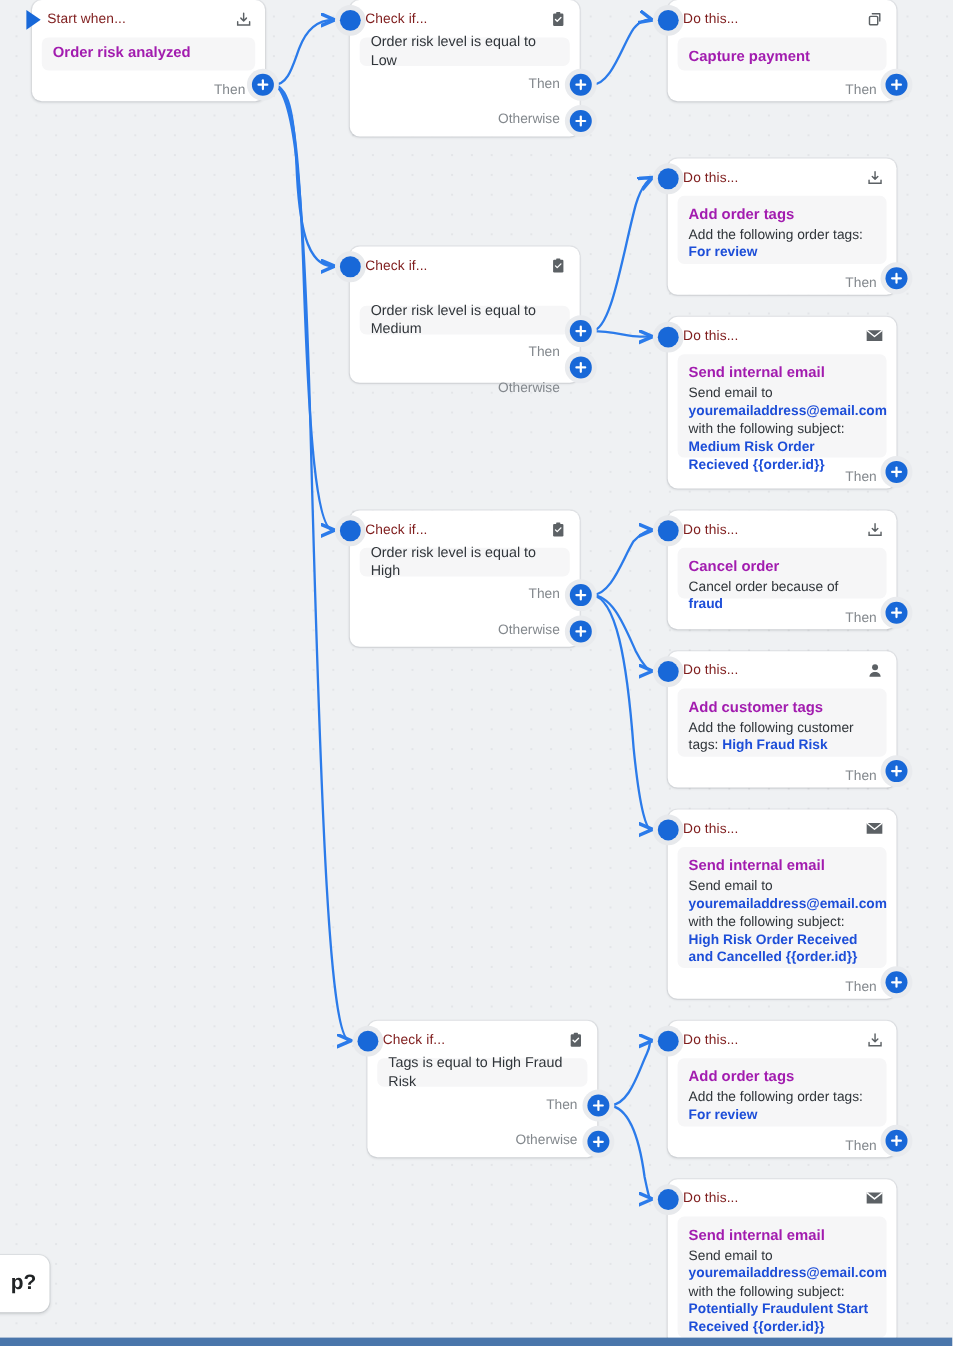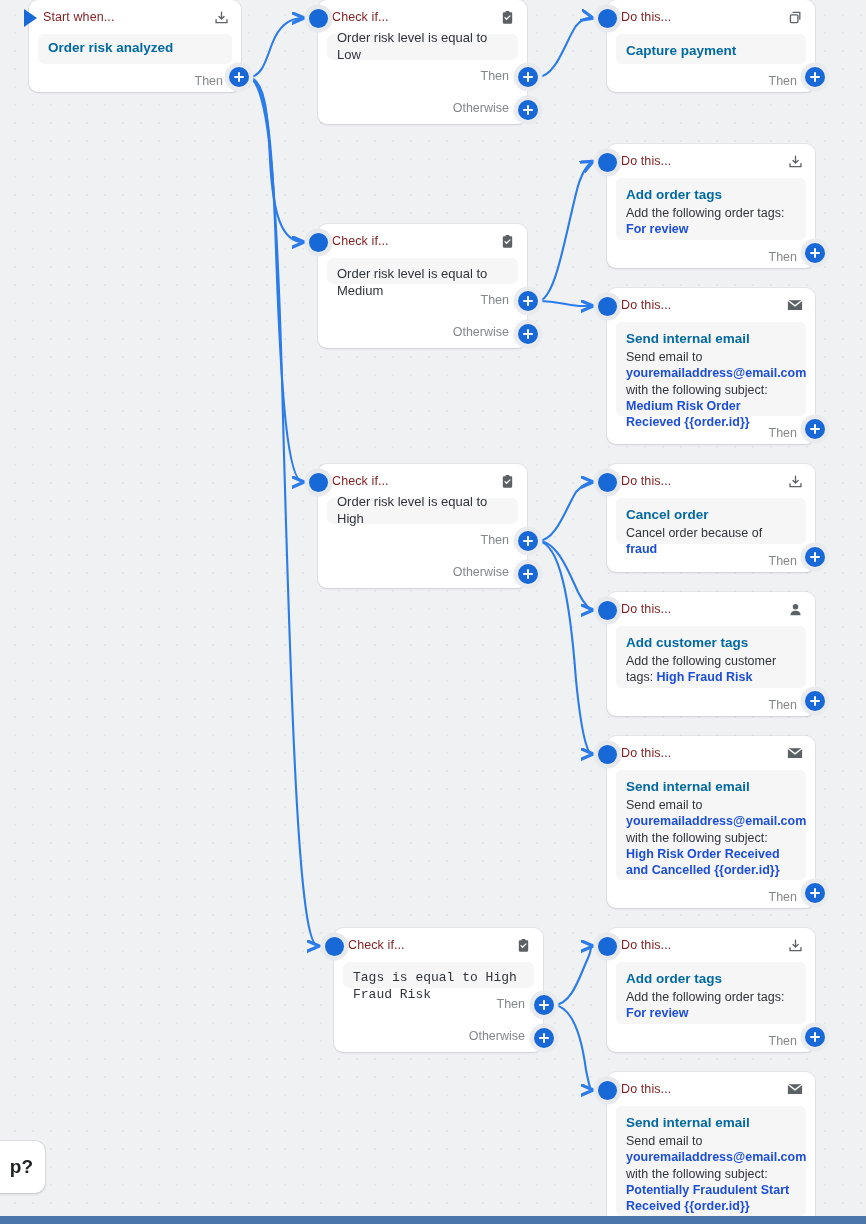--- a/index.html
+++ b/index.html
@@ -65,21 +65,21 @@
   .card-body {
     margin: 0 9px 0 9px;
     background: #f6f6f7;
     border-radius: 6px;
     padding: 8px 10px 9px 10px;
     box-sizing: border-box;
   }
   .body-title {
     font-size: 13.5px;
     font-weight: bold;
-    color: #0369a1;
+    color: #a21caf;
     line-height: 1.35;
   }
   .body-text {
     font-size: 12.5px;
     color: #30353a;
     line-height: 1.30;
     margin-top: 1px;
   }
   .body-text b { font-weight: bold; color: #1d4ed8; }
   .body-single {
@@ -305,21 +305,21 @@
     <div class="card-head">
       <span class="card-head-title">Check if...</span>
       <span class="card-head-icon">
         <svg width="15" height="15" viewBox="0 0 16 16">
           <rect x="3" y="2.4" width="10" height="12.2" rx="1.2" fill="#5c6165"></rect>
           <rect x="6" y="1" width="4" height="2.4" rx=".6" fill="#5c6165"></rect>
           <path d="M5.3 8.2 7 9.9l3.6-3.6" fill="none" stroke="#ffffff" stroke-width="1.3" stroke-linecap="round" stroke-linejoin="round"></path>
         </svg>
       </span>
     </div>
-    <div class="card-body" style="height:26px; display:flex; ">
+    <div class="card-body" style="height:26px; display:flex; align-items:center;margin-top:20px;">
       <span class="body-single">Order risk level is equal to Medium</span>
     </div>
     <div class="card-foot" style="height:32px;">
       <span class="foot-label">Then</span>
     </div>
     <div class="card-foot" style="height:32px;">
       <span class="foot-label">Otherwise</span>
     </div>
   </div>
   <div class="plus" style="left:518px; top:291px;"></div>
@@ -451,21 +451,21 @@
     <div class="card-head">
       <span class="card-head-title">Check if...</span>
       <span class="card-head-icon">
         <svg width="15" height="15" viewBox="0 0 16 16">
           <rect x="3" y="2.4" width="10" height="12.2" rx="1.2" fill="#5c6165"></rect>
           <rect x="6" y="1" width="4" height="2.4" rx=".6" fill="#5c6165"></rect>
           <path d="M5.3 8.2 7 9.9l3.6-3.6" fill="none" stroke="#ffffff" stroke-width="1.3" stroke-linecap="round" stroke-linejoin="round"></path>
         </svg>
       </span>
     </div>
-    <div class="card-body" style="height:26px; display:flex; align-items:flex-start;font-family:Liberation Mono, monospace;">
+    <div class="card-body" style="height:26px; display:flex; align-items:center;">
       <span class="body-single">Tags is equal to High Fraud Risk</span>
     </div>
     <div class="card-foot" style="height:32px;">
       <span class="foot-label">Then</span>
     </div>
     <div class="card-foot" style="height:32px;">
       <span class="foot-label">Otherwise</span>
     </div>
   </div>
   <div class="plus" style="left:534px; top:995px;"></div>

